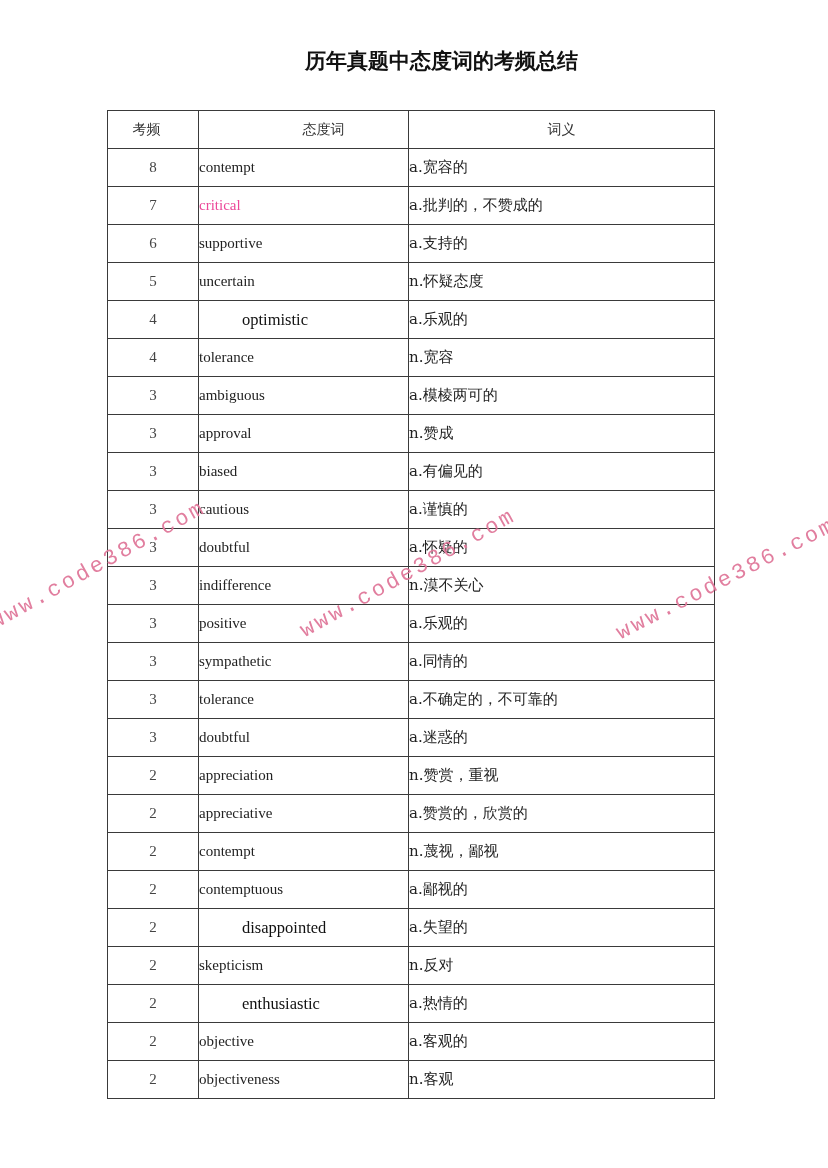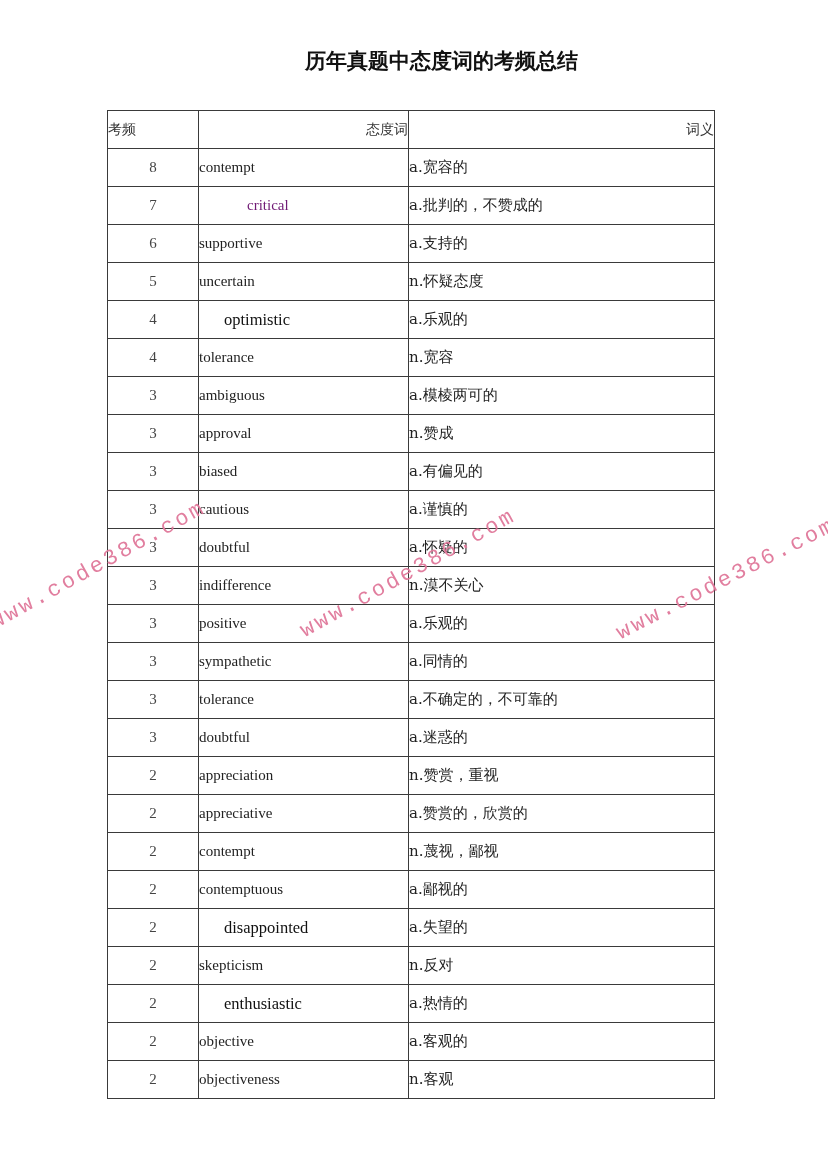--- a/index.html
+++ b/index.html
@@ -43,40 +43,40 @@
       height: 37px;
       padding: 0;
       font-weight: normal;
       font-size: 15px;
       vertical-align: middle;
     }
     table.freq th {
       font-family: "DejaVu Sans", "Liberation Sans", sans-serif;
       font-size: 14px;
       color: #333;
-      text-align: right;
-    }
-    table.freq th.h-count { text-align: left; padding-right: 13px; font-family: Liberation Mono, monospace; }
+      text-align: center;
+    }
+    table.freq th.h-count { text-align: center; padding-right: 13px; font-family: Liberation Mono, monospace; }
     table.freq th.h-word { padding-left: 40px; }
     table.freq th.h-meaning { }
     td.count {
       text-align: center;
       color: #444;
       padding-right: 30px;
     }
     td.word {
       padding-left: 40px;
       color: #222;
     }
     td.word.big {
       font-size: 16.5px;
-      padding-left: 25px;
+      padding-left: 43px;
       color: #111;
     }
-    td.word.light { color: #701a75; padding-left: 48px; }
+    td.word.light { color: #ec4899; }
     td.meaning {
       padding-left: 39px;
       font-family: "DejaVu Serif", "Liberation Serif", serif;
       font-size: 14.5px;
       color: #222;
       margin-top: 36px;
     }
     .watermark {
       position: absolute;
       font-family: "Liberation Mono", "DejaVu Sans Mono", monospace;

